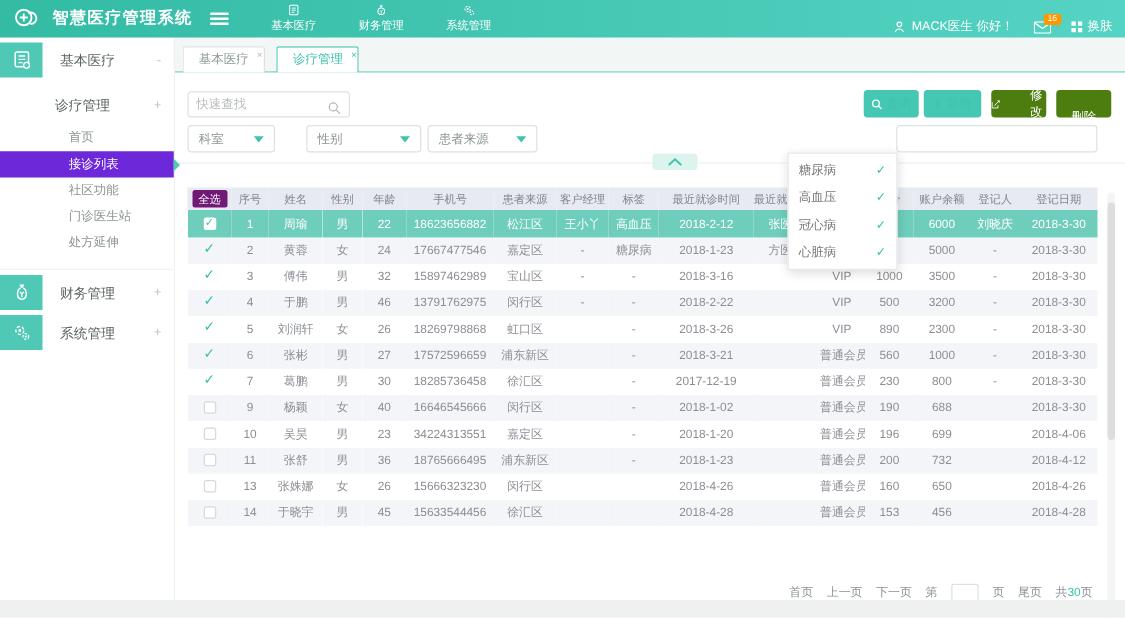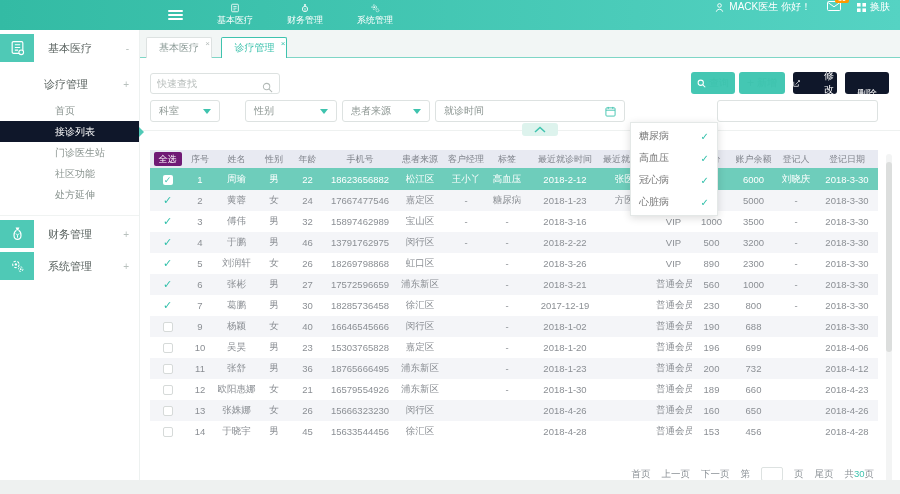--- a/index.html
+++ b/index.html
@@ -10,21 +10,21 @@
   .topbar { position:absolute; top:0; left:0; width:900px; height:30px;
             background:linear-gradient(90deg,#33bba4,#55d3c3); z-index:60; color:#fff; }
   .logo-wrap { position:absolute; left:10px; top:5px; display:flex; align-items:center; gap:6px; }
   .app-title { font-size:13px; font-weight:bold; letter-spacing:1px; }
   .burger { position:absolute; left:168px; top:10px; width:15px; cursor:pointer; }
   .burger div { height:2px; background:#fff; margin-bottom:2px; border-radius:1px; }
   .topnav { position:absolute; left:200px; top:0; display:flex; }
   .topnav-item { width:70px; text-align:center; padding-top:3px; cursor:pointer; }
   .topnav-item svg { display:block; margin:0 auto; }
   .topnav-item .lbl { display:block; font-size:9px; margin-top:1px; }
-  .top-right { position:absolute; right:10px; top:0; height:28px; display:flex; align-items:flex-start; gap:16px; font-size:10px; }
+  .top-right { position:absolute; right:10px; top:0; height:28px; display:flex; align-items:flex-end; gap:16px; font-size:10px; }
   .top-user { display:flex; align-items:center; gap:4px; }
   .msg-wrap { position:relative; }
   .badge { position:absolute; top:-6px; left:8px; background:#ff9800; color:#fff; font-size:7px;
            border-radius:2px; padding:1px 3px; line-height:1; }
   .skin { display:flex; align-items:center; gap:4px; }
 
   
   .tabbar { position:absolute; top:30px; left:0; width:900px; height:28px; background:#f2f6f5;
             border-bottom:1px solid #7fd6c6; padding-left:146px; z-index:20; }
   .tab { display:inline-block; position:relative; height:21px; line-height:19px; margin-top:7px; margin-right:5px;
@@ -39,40 +39,40 @@
              border-right:1px solid #edf1f0; z-index:30; overflow:visible; }
   .side-section { position:relative; height:28px; margin-top:4px; display:flex; align-items:center; cursor:pointer; }
   .side-ico { width:34px; height:28px; background:#4fc9b6; display:flex; align-items:center; justify-content:center; flex:none; }
   .side-label { font-size:11px; color:#5a6360; margin-left:14px; }
   .side-mark { position:absolute; right:10px; font-size:10px; color:#b8c0bd; }
   .side-group { position:relative; height:24px; margin-top:10px; display:flex; align-items:center; cursor:pointer; }
   .side-group .side-label { margin-left:44px; }
   .side-items { list-style:none; margin-top:4px; }
   .side-items li { position:relative; height:21px; line-height:21px; font-size:10px; color:#8b9591;
                    padding-left:55px; cursor:pointer; }
-  .side-items li.active { background:#0f172a; color:#fff; }
+  .side-items li.active { background:#6d28d9; color:#fff; }
   .side-items li.active::after { content:""; position:absolute; right:-5px; top:50%; margin-top:-5px;
        border-top:5px solid transparent; border-bottom:5px solid transparent; border-left:5px solid #4fc9b6; }
   .side-divider { border-top:1px solid #f0f3f2; margin:10px 0 0 0; }
 
   
   .main { position:absolute; top:58px; left:140px; width:760px; height:422px; background:#fff; z-index:10; }
 
   .search-box { position:absolute; left:10px; top:15px; width:130px; height:21px;
                 border:1px solid #dde2e1; border-radius:3px; }
   .search-box input { position:absolute; left:6px; top:0; width:100px; height:19px; border:none; outline:none;
                 font-size:10px; color:#777; background:transparent; }
   .search-box input::placeholder { color:#b6bcba; }
   .search-box .mag { position:absolute; right:6px; top:4px; }
 
   .btn { position:absolute; top:14px; height:22px; border:none; border-radius:3px; color:#fff;
          font-size:10px; display:flex; align-items:center; justify-content:center; gap:3px; cursor:pointer;
          font-family:inherit; }
   .btn.teal { background:#44c7b3; }
-  .btn.gray { background:#0f172a;gap:21px; }
+  .btn.gray { background:#4d7c0f;gap:21px; }
   .btn-query { left:551px; width:44px; }
   .btn-add   { left:599px; width:46px; }
   .btn-edit  { left:653px; width:44px; }
   .btn-del   { left:705px; width:44px;flex-direction:column; }
 
   .select { position:absolute; top:42px; height:22px; border:1px solid #dde2e1; border-radius:3px;
             font-size:10px; color:#8b9591; display:flex; align-items:center; padding:0 8px; cursor:pointer; background:#fff; }
   .select .sel-label { flex:1; }
   .caret { width:0; height:0; border-left:4px solid transparent; border-right:4px solid transparent;
            border-top:5px solid #3fc3ae; margin-left:4px; }
@@ -125,20 +125,28 @@
   .teal { color:#3fc3ae; }
 
   .bottom-strip { position:absolute; bottom:0; left:0; width:900px; height:14px; background:#eef1f0; z-index:50; }
 
   svg { display:inline-block; vertical-align:middle; }
 </style>
 </head>
 <body>
 
 <div class="topbar">
+  <div class="logo-wrap">
+    <svg width="26" height="18" viewBox="0 0 26 18">
+      <circle cx="9" cy="9" r="6.2" fill="none" stroke="#fff" stroke-width="1.5"></circle>
+      <path d="M9 5.8v6.4M5.8 9h6.4" stroke="#fff" stroke-width="1.5"></path>
+      <path d="M14.8 14.2a4.6 4.6 0 1 0-1.6-9" fill="none" stroke="#fff" stroke-width="1.5" stroke-linecap="round"></path>
+    </svg>
+    <span class="app-title">智慧医疗管理系统</span>
+  </div>
   <div class="burger">
       <div></div>
       <div></div>
       <div></div>
     </div>
   <div class="topnav">
     <div class="topnav-item">
       <svg width="10" height="10" viewBox="0 0 12 12">
         <rect x="2" y="1.5" width="8" height="9" rx="1" fill="none" stroke="#fff"></rect>
         <path d="M4 4.2h4M4 6.2h4M4 8.2h2.5" stroke="#fff" stroke-width="0.9"></path>
@@ -218,23 +226,23 @@
     <span class="side-mark">+</span>
   </div>
 
   <ul class="side-items">
 
       <li><span>首页</span></li>
 
       <li class="active"><span>接诊列表</span></li>
 
 
+      <li><span>社区功能</span></li>
+
       <li><span>门诊医生站</span></li>
-
-      <li><span>社区功能</span></li>
 
       <li><span>处方延伸</span></li>
 
 
   </ul>
 
   <div class="side-divider"></div>
 
   <div class="side-section">
     <span class="side-ico">
@@ -303,27 +311,20 @@
     <span class="sel-label">科室</span>
     <span class="caret"></span>
   </div>
   <div class="select sel-2">
     <span class="sel-label">性别</span>
     <span class="caret"></span>
   </div>
   <div class="select sel-3">
     <span class="sel-label">患者来源</span>
     <span class="caret"></span>
-  </div>
-  <div class="select date-box">
-    <span class="sel-label">就诊时间</span>
-    <svg width="11" height="11" viewBox="0 0 12 12">
-      <rect x="1" y="2" width="10" height="9" rx="1" fill="none" stroke="#3fc3ae"></rect>
-      <path d="M1 4.6h10M3.5 1v2.2M8.5 1v2.2" stroke="#3fc3ae"></path>
-    </svg>
   </div>
   <div class="select empty-box"></div>
 
   <div class="filters-divider"></div>
   <div class="collapse-pill">
     <svg width="12" height="7" viewBox="0 0 12 7">
       <path d="M1 6l5-4.5L11 6" fill="none" stroke="#3fc3ae" stroke-width="1.5"></path>
     </svg>
   </div>
 
@@ -543,21 +544,21 @@
           <td></td>
           <td>2018-3-30</td>
         </tr>
 
         <tr>
           <td><span class="cb"></span></td>
           <td>10</td>
           <td>吴昊</td>
           <td>男</td>
           <td>23</td>
-          <td>15303765828</td>
+          <td>34224313551</td>
           <td>嘉定区</td>
           <td></td>
           <td>-</td>
           <td>2018-1-20</td>
           <td></td>
           <td>普通会员</td>
           <td>196</td>
           <td>699</td>
           <td></td>
           <td>2018-4-06</td>
@@ -575,38 +576,20 @@
           <td>-</td>
           <td>2018-1-23</td>
           <td></td>
           <td>普通会员</td>
           <td>200</td>
           <td>732</td>
           <td></td>
           <td>2018-4-12</td>
         </tr>
 
-        <tr>
-          <td><span class="cb"></span></td>
-          <td>12</td>
-          <td>欧阳惠娜</td>
-          <td>女</td>
-          <td>21</td>
-          <td>16579554926</td>
-          <td>浦东新区</td>
-          <td></td>
-          <td>-</td>
-          <td>2018-1-30</td>
-          <td></td>
-          <td>普通会员</td>
-          <td>189</td>
-          <td>660</td>
-          <td></td>
-          <td>2018-4-23</td>
-        </tr>
 
         <tr>
           <td><span class="cb"></span></td>
           <td>13</td>
           <td>张姝娜</td>
           <td>女</td>
           <td>26</td>
           <td>15666323230</td>
           <td>闵行区</td>
           <td></td>

